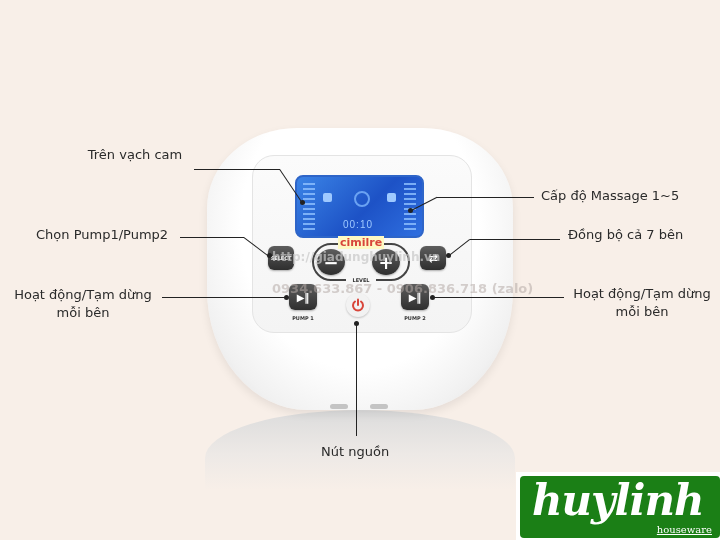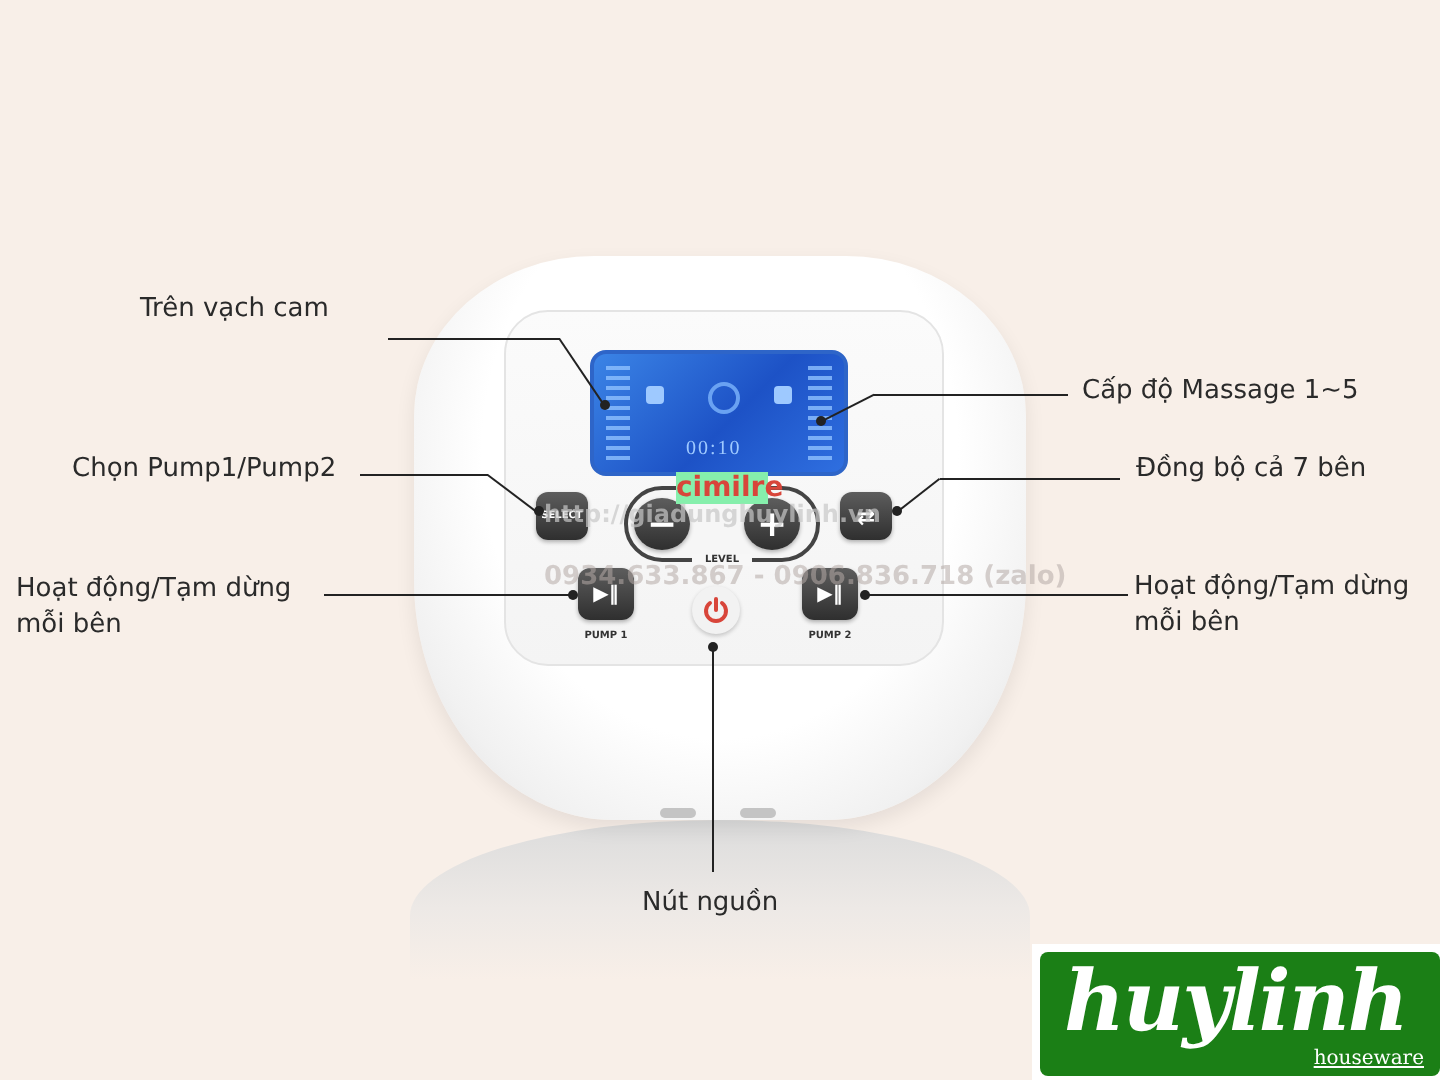--- a/index.html
+++ b/index.html
@@ -19,39 +19,39 @@
 
   .panel { position: absolute; left: 252px; top: 155px; width: 220px; height: 178px;
     border-radius: 22px; border: 1px solid #e4e4e4;
     background: linear-gradient(#fbfbfb, #f4f4f4); }
 
   .lcd { position: absolute; left: 295px; top: 175px; width: 129px; height: 63px; border-radius: 8px;
     background: linear-gradient(135deg, #3b84e6, #1d52c6 55%, #2f6fe0);
     border: 2px solid #2e65c8; overflow: hidden; }
   .lcd .bars { position: absolute; top: 6px; width: 12px; height: 50px;
     background: repeating-linear-gradient(#8fc1ff 0 2px, transparent 2px 5px); opacity: 0.8; }
-  .lcd .time { position: absolute; left: 46px; top: 42px; color: #9ec9ff; font-family: Liberation Serif, serif; font-size: 10px; letter-spacing: 1px; }
+  .lcd .time { position: absolute; left: 46px; top: 42px; color: #9ec9ff; font-family: Liberation Sans, sans-serif; font-size: 10px; letter-spacing: 1px; }
   .lcd .drop { position: absolute; top: 16px; width: 9px; height: 9px; border-radius: 2px; background: #9ec9ff; }
   .lcd .circle { position: absolute; left: 57px; top: 14px; width: 16px; height: 16px; border-radius: 50%; border: 2px solid #6aa2f2; }
 
   .btn-dark { position: absolute; background: linear-gradient(#5d5d5d, #2f2f2f); border-radius: 6px; color: #fff;
     display: flex; align-items: center; justify-content: center; font-weight: bold; box-shadow: 0 1px 2px rgba(0,0,0,0.3); }
   .level-pill { position: absolute; left: 312px; top: 243px; width: 98px; height: 38px; border-radius: 20px;
     border: 2px solid #444; background: #f6f6f6; }
   .brand { position: absolute; left: 338px; top: 236px; width: 46px; text-align: center;
-    font-size: 14px; font-weight: bold; color: #d8453a; background: #86efac; }
+    font-size: 11px; font-weight: bold; color: #d8453a; background: #fef9c3; }
   .level-label { position: absolute; left: 346px; top: 277px; width: 30px; text-align: center; font-size: 5px; font-weight: bold; color: #333; background: #f7f7f7; }
   .pump-label { position: absolute; font-size: 5px; font-weight: bold; color: #333; width: 40px; text-align: center; }
   .power { position: absolute; left: 346px; top: 293px; width: 24px; height: 24px; border-radius: 50%;
     background: #f2f2f2; box-shadow: 0 1px 2px rgba(0,0,0,0.2); display: flex; align-items: center; justify-content: center; }
 
   .watermark { position: absolute; font-weight: bold; color: rgba(180,170,165,0.55); font-size: 13px; white-space: nowrap; }
 
   .label { position: absolute; font-size: 13px; color: #2a2a2a; line-height: 18px; white-space: nowrap; }
-  .label.center { text-align: left; }
+  .label.center { text-align: center; }
   .line { position: absolute; background: #222; height: 1.3px; transform-origin: 0 0; }
   .dot { position: absolute; width: 5px; height: 5px; border-radius: 50%; background: #222; }
 
   .logo { position: absolute; left: 520px; top: 476px; width: 200px; height: 62px; background: #1b7f16; border-radius: 4px; }
   .logo .main { position: absolute; left: 12px; top: 0px; font-family: "DejaVu Serif", serif; font-style: italic; font-weight: bold; font-size: 42px; color: #fff; letter-spacing: -1px; }
   .logo .sub { position: absolute; right: 8px; bottom: 3px; font-family: "DejaVu Serif", serif; font-size: 10px; color: #fff; text-decoration: underline; }
   .logo-frame { position: absolute; left: 516px; top: 472px; width: 204px; height: 68px; background: #fff; }
 </style>
 </head>
 <body>

